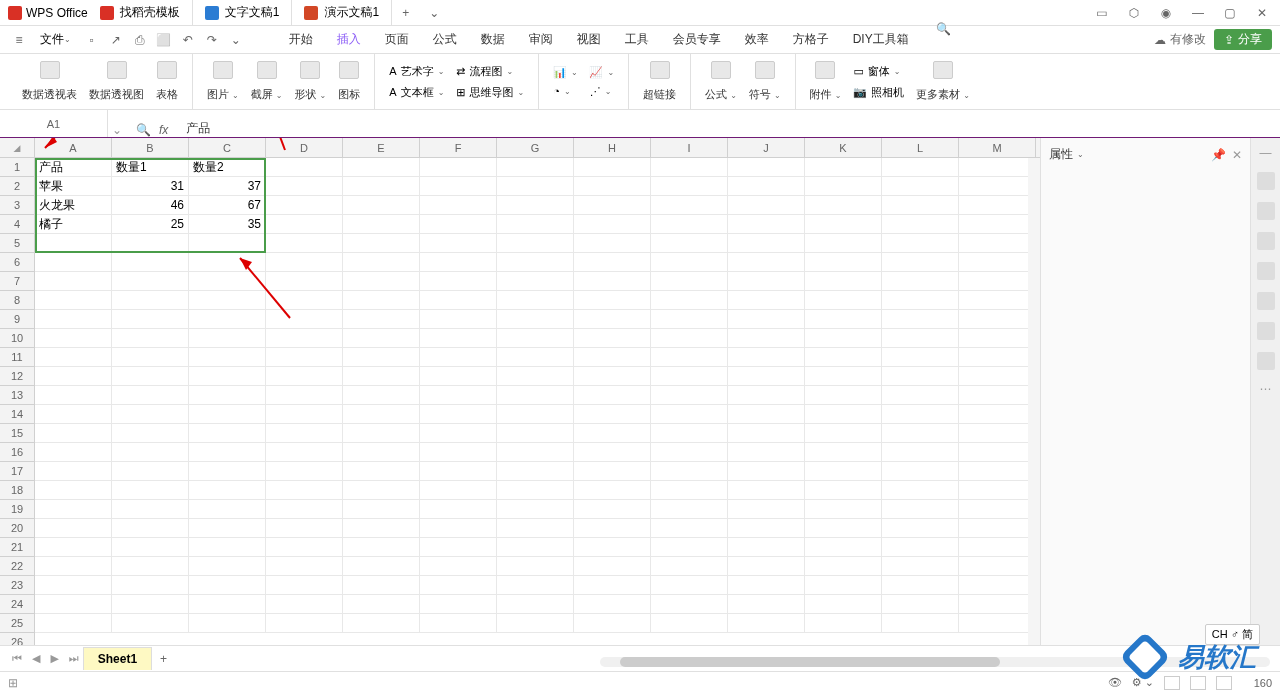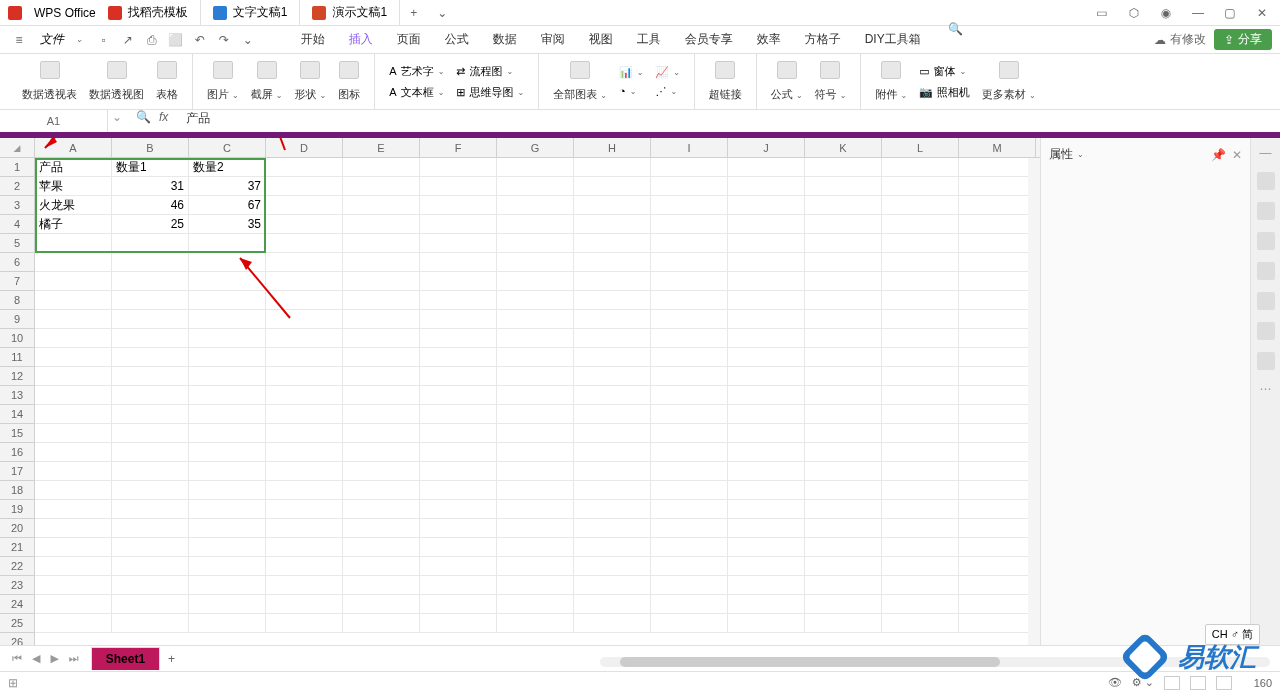--- a/index.html
+++ b/index.html
@@ -1,58 +1,58 @@
 <!DOCTYPE html>
 <html><head>
   <meta charset="utf-8">
   <style>
     * { margin: 0; padding: 0; box-sizing: border-box; font-family: "Microsoft YaHei", Arial, sans-serif; }
     body { background: #f5f5f5; width: 1280px; height: 693px; overflow: hidden; position: relative; font-size: 12px; }
     
     
     .titlebar { height: 26px; background: #fff; display: flex; align-items: center; border-bottom: 1px solid #e0e0e0; }
-    .titlebar-left { display: flex; align-items: center; gap: 12px; padding-left: 8px; }
+    .titlebar-left { display: flex; align-items: center; gap: 4px; padding-left: 8px; }
     .wps-icon { width: 14px; height: 14px; background: #d93025; border-radius: 2px; }
     .tab { display: flex; align-items: center; padding: 0 12px; height: 26px; border-right: 1px solid #e0e0e0; gap: 6px; cursor: pointer; }
     .tab.active { background: #fff; border-bottom: 2px solid #4a9d4a; }
     .tab-icon { width: 14px; height: 14px; border-radius: 2px; }
     .tab-icon.red { background: #d93025; }
     .tab-icon.green { background: #4a9d4a; }
     .tab-icon.blue { background: #2b7cd3; }
     .tab-icon.orange { background: #d24726; }
     .tab-close { color: #999; font-size: 14px; margin-left: 4px; }
     .tab-add { padding: 0 10px; color: #666; cursor: pointer; }
     .titlebar-right { margin-left: auto; display: flex; gap: 12px; padding-right: 8px; }
     .titlebar-btn { width: 20px; height: 20px; display: flex; align-items: center; justify-content: center; color: #666; cursor: pointer; }
     
     
     .menubar { height: 28px; background: #fff; display: flex; align-items: center; padding: 0 8px; border-bottom: 1px solid #e0e0e0; }
     .menu-left { display: flex; align-items: center; gap: 2px; }
     .menu-icon-btn { width: 22px; height: 22px; display: flex; align-items: center; justify-content: center; color: #666; cursor: pointer; }
-    .file-menu { padding: 0 8px; display: flex; align-items: center; gap: 12px; font-style: italic; }
+    .file-menu { padding: 0 8px; display: flex; align-items: center; gap: 0; }
     .menu-tabs { display: flex; margin-left: 30px; }
     .menu-tab { padding: 0 12px; height: 44px; display: flex; align-items: center; cursor: pointer; color: #333; }
     .menu-tab.active { color: #8b5cf6; }
     .menu-right { margin-left: auto; display: flex; align-items: center; gap: 8px; }
     .share-btn { background: #4a9d4a; color: #fff; padding: 2px 10px; border-radius: 3px; display: flex; align-items: center; gap: 4px; }
     .changes-indicator { display: flex; align-items: center; gap: 4px; color: #666; }
     
     
     .ribbon { height: 56px; background: #fff; display: flex; align-items: center; padding: 0 8px; border-bottom: 1px solid #e0e0e0; }
     .ribbon-group { display: flex; align-items: center; padding: 0 8px; border-right: 1px solid #e0e0e0; height: 100%; }
     .ribbon-group:last-child { border-right: none; }
     .ribbon-btn { display: flex; flex-direction: column; align-items: center; justify-content: center; padding: 0 6px; cursor: pointer; height: 100%; gap: 8px; }
     .ribbon-btn-icon { width: 20px; height: 18px; background: #e8e8e8; border: 1px solid #ccc; border-radius: 2px; }
     .ribbon-btn-label { font-size: 11px; color: #333; white-space: nowrap; }
     .ribbon-btn-small { display: flex; align-items: center; gap: 4px; padding: 2px 6px; font-size: 11px; cursor: pointer; }
     .ribbon-col { display: flex; flex-direction: column; gap: 2px; }
     .dropdown-arrow { font-size: 8px; color: #666; }
     
     
-    .formula-bar { height: 28px; background: #fff; display: flex; align-items: flex-start; border-bottom: 6px solid #701a75; }
+    .formula-bar { height: 28px; background: #fff; display: flex; align-items: flex-end; border-bottom: 1px solid #701a75; }
     .name-box { width: 108px; border-right: 1px solid #e0e0e0; padding: 0 8px; text-align: center; height: 100%; display: flex; align-items: center; justify-content: center; color: #666; font-size: 11px; }
     .name-box-dropdown { padding: 0 4px; color: #999; }
     .fx-icons { display: flex; gap: 8px; padding: 0 10px; color: #666; }
     .formula-input { flex: 1; padding: 0 8px; color: #333; }
     
     
     .main-area { display: flex; height: calc(100% - 26px - 28px - 56px - 28px - 26px - 22px); }
     
     
     .spreadsheet { flex: 1; background: #fff; position: relative; overflow: hidden; }
@@ -77,21 +77,21 @@
     .panel-content { flex: 1; padding: 8px; }
     .panel-header { display: flex; align-items: center; gap: 4px; font-size: 12px; color: #333; }
     .panel-controls { margin-left: auto; display: flex; gap: 6px; color: #999; }
     .side-icons { width: 30px; background: #f0f0f0; border-left: 1px solid #e0e0e0; display: flex; flex-direction: column; align-items: center; padding-top: 8px; gap: 12px; }
     .side-icon { width: 18px; height: 18px; background: #ddd; border-radius: 2px; cursor: pointer; }
     
     
     .sheet-tabs { height: 26px; background: #fff; display: flex; align-items: center; border-top: 1px solid #e0e0e0; padding: 0 8px; position: relative; }
     .sheet-nav { display: flex; gap: 2px; color: #999; font-size: 11px; }
     .sheet-nav-btn { padding: 0 4px; cursor: pointer; }
-    .sheet-tab { padding: 4px 14px; background: #be185d; border: 1px solid #ddd; border-bottom: none; font-weight: bold; margin-left: 8px; }
+    .sheet-tab { padding: 4px 14px; background: #fef9c3; border: 1px solid #ddd; border-bottom: none; font-weight: bold; }
     .sheet-add { padding: 0 8px; color: #666; cursor: pointer; }
     .sheet-scroll { position: absolute; right: 10px; left: 600px; bottom: 4px; height: 10px; }
     .scroll-track { background: #f0f0f0; height: 100%; border-radius: 5px; position: relative; }
     .scroll-thumb { position: absolute; left: 20px; width: 380px; height: 100%; background: #ccc; border-radius: 5px; }
     
     
     .status-bar { height: 22px; background: #fff; border-top: 1px solid #e0e0e0; display: flex; align-items: center; padding: 0 8px; }
     .status-right { margin-left: auto; display: flex; align-items: center; gap: 10px; color: #666; font-size: 11px; }
     .view-btn { width: 16px; height: 14px; border: 1px solid #ccc; cursor: pointer; }
     .zoom-val { min-width: 30px; text-align: right; }
@@ -231,24 +231,20 @@
           <span class="dropdown-arrow">⌄</span>
         </div>
       <div class="ribbon-btn-small">
           <span>⊞</span>
           <span>思维导图</span>
           <span class="dropdown-arrow">⌄</span>
         </div>
     </div>
   </div>
   <div class="ribbon-group">
-    <div class="ribbon-btn">
-        <span class="ribbon-btn-icon"></span>
-        <span class="ribbon-btn-label"><span>全部图表</span> <span class="dropdown-arrow">⌄</span></span>
-      </div>
     <div class="ribbon-col">
       <div class="ribbon-btn-small">
           <span>📊</span>
           <span class="dropdown-arrow">⌄</span>
         </div>
       <div class="ribbon-btn-small">
           <span>◔</span>
           <span class="dropdown-arrow">⌄</span>
         </div>
     </div>

